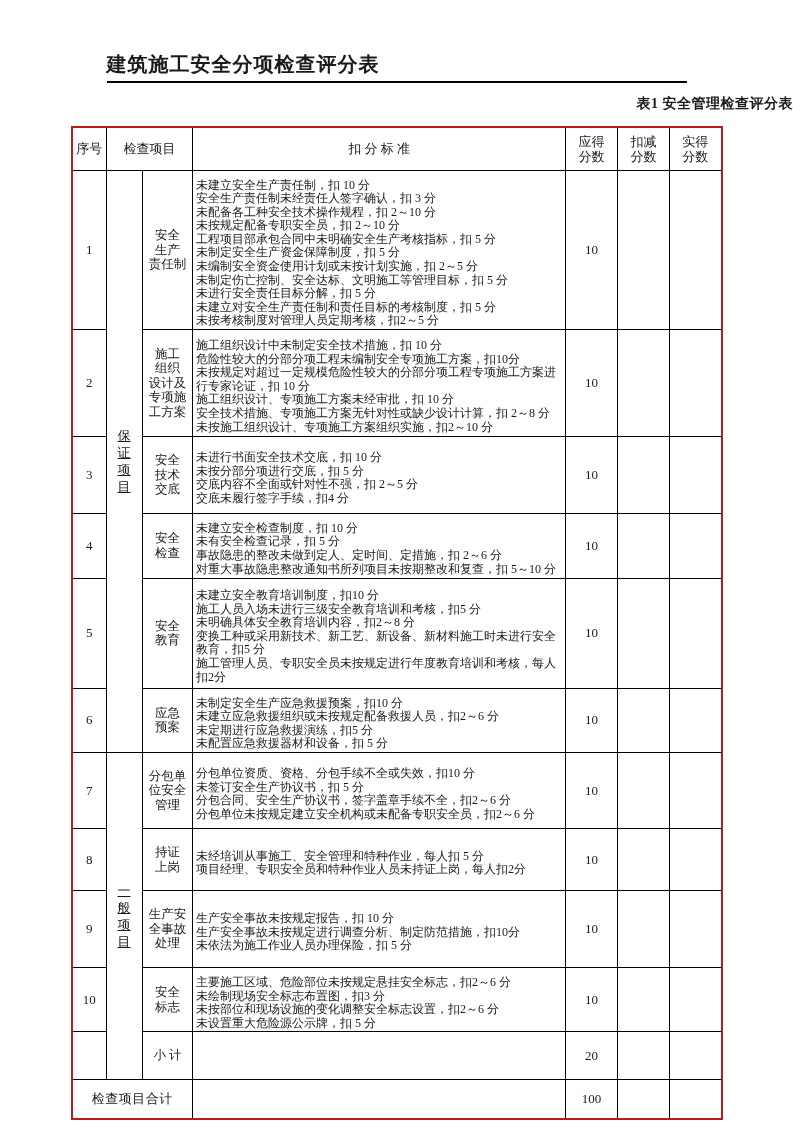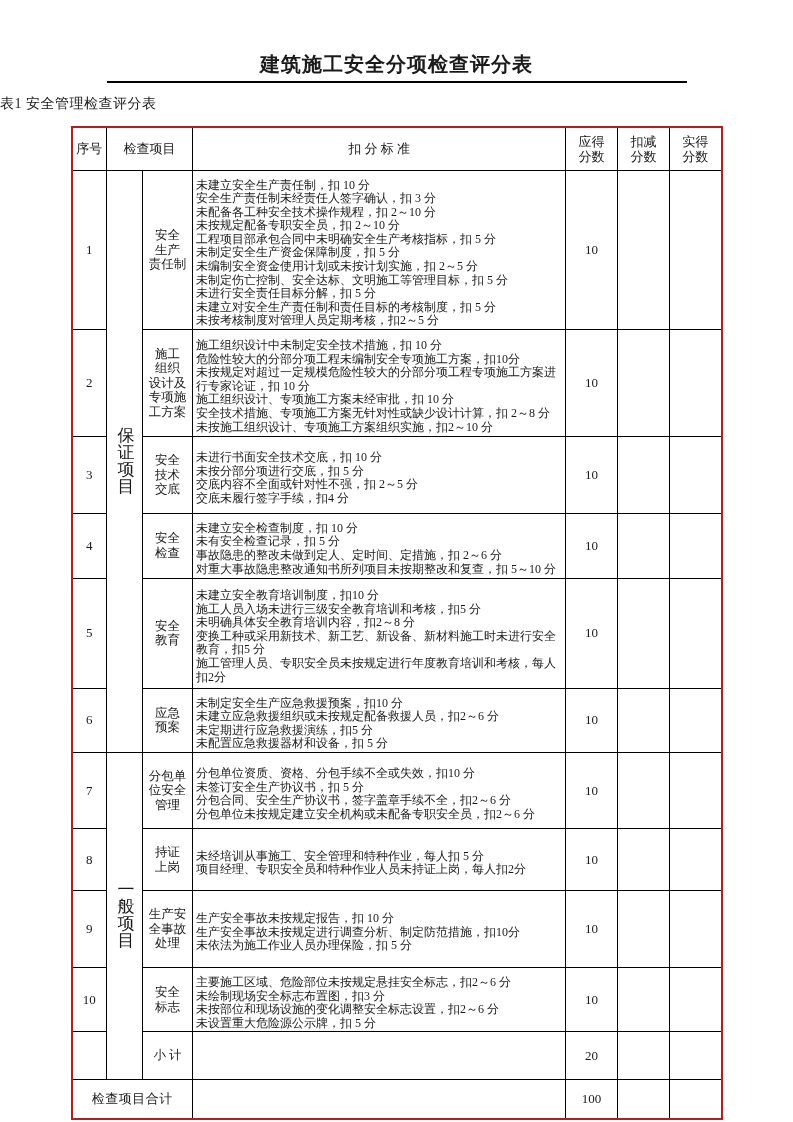--- a/index.html
+++ b/index.html
@@ -3,44 +3,44 @@
 <meta charset="utf-8">
 <style>
   html,body{margin:0;padding:0;background:#ffffff;}
   .page{
     width:793px;height:1122px;background:#ffffff;box-sizing:border-box;
     padding-top:52px;color:#1a1a1a;
     font-family:"Liberation Serif","DejaVu Serif",serif;
   }
   .title-wrap{width:580px;margin:0 auto;border-bottom:2px solid #000;padding-bottom:5px;}
   .doc-title{
-    margin:0;text-align:center;font-size:20px;font-weight:bold;
+    margin:0;text-align:left;font-size:20px;font-weight:bold;
     letter-spacing:1px;line-height:24px;
   }
   .doc-subtitle{
-    margin:12px auto 13px;text-align:left;font-size:14px;font-weight:normal;
+    margin:12px auto 13px;text-align:right;font-size:14px;font-weight:bold;
     letter-spacing:0.5px;
   }
   table.score-table{
     width:650px;margin:12px auto;border-collapse:collapse;table-layout:fixed;
     border:2px solid #b91c1c;
   }
   .score-table td{
     border:1px solid #000;vertical-align:middle;text-align:center;
     font-size:13px;padding:0;overflow:hidden;
   }
   .prelines{white-space:pre-line;}
   td.criteria{
     text-align:left;font-size:12px;line-height:13.6px;padding:8px 2px 1px 3px;
   }
   td.category{font-size:12.5px;line-height:14.5px;padding:16px 1px;}
   td.group-cell{padding:0;}
   .vert-label{
-    display:inline-block;width:14px;font-size:17px;line-height:17px;
-    word-break:break-all;text-align:right;
+    display:inline-block;width:14px;font-size:13px;line-height:17px;
+    word-break:break-all;text-align:left;text-decoration:underline;
   }
   td.hdr{font-size:13px;line-height:15px;}
   td.score{font-size:13px;}
   td.total-label{font-size:13px;letter-spacing:0.5px;text-align:center;}
 </style>
 </head>
 <body>
 
 <div class="page">
 

